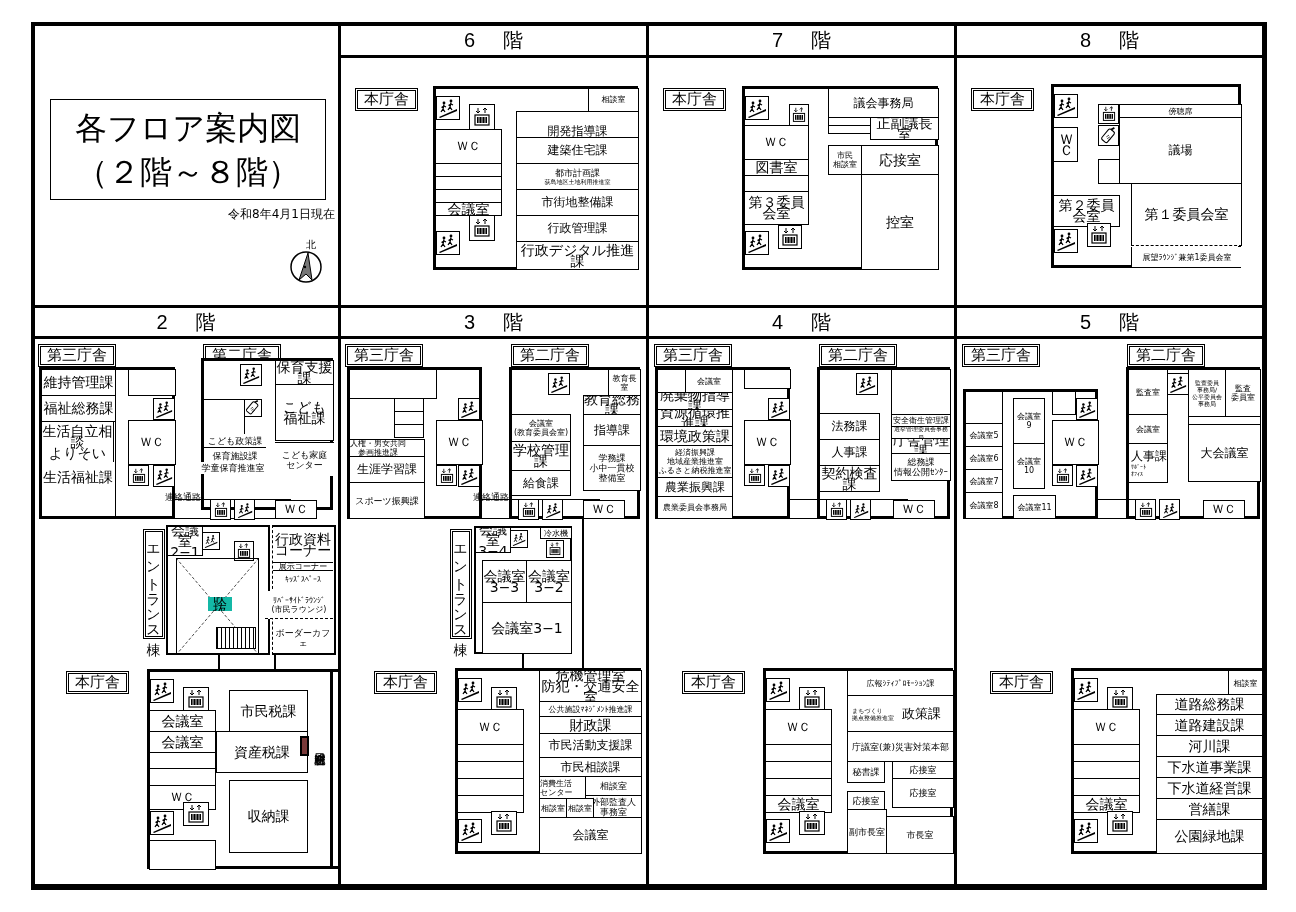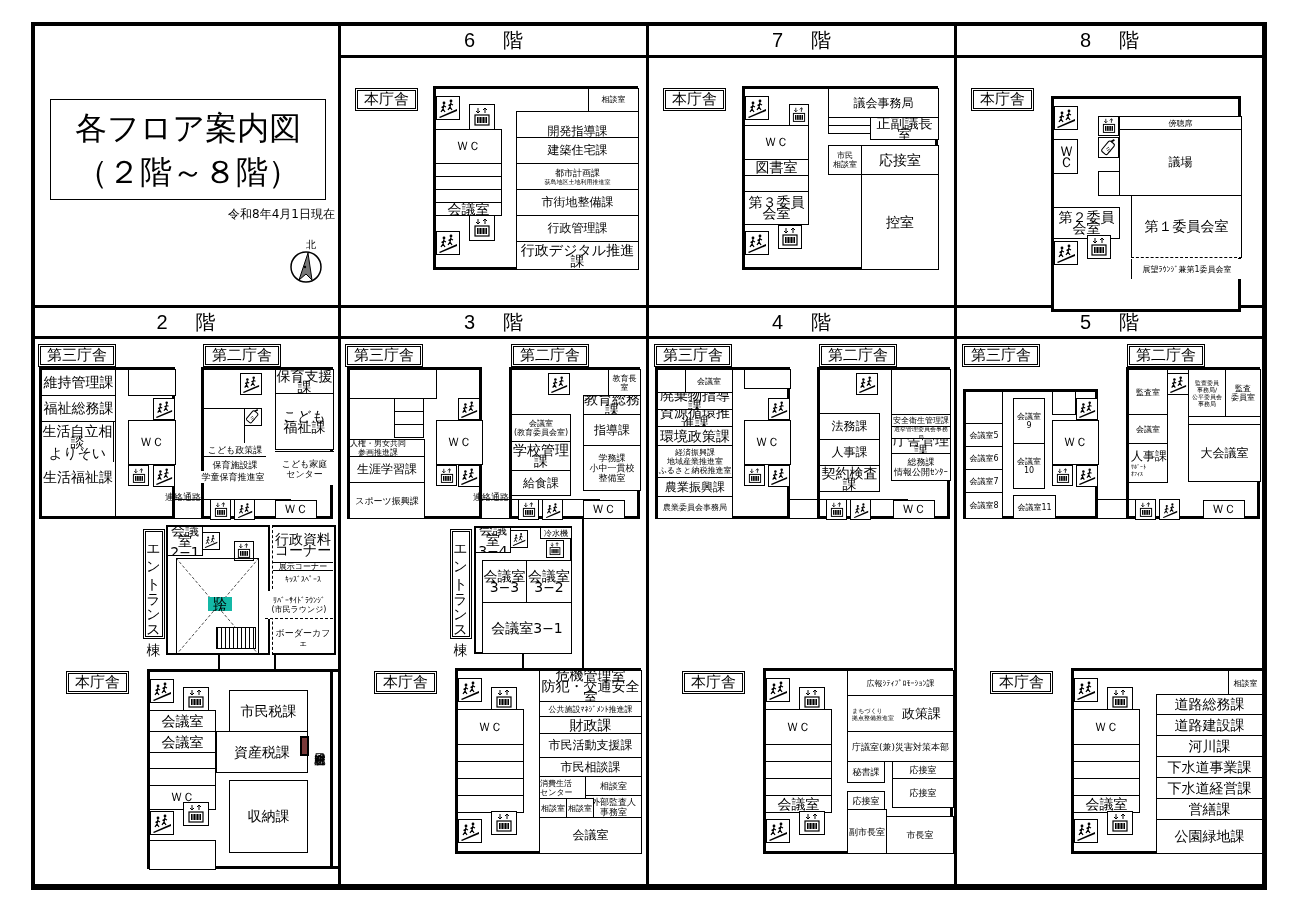--- a/index.html
+++ b/index.html
@@ -156,21 +156,21 @@
   <div class="ic" style="left:33px;top:136px;width:24px;height:24px">
       <svg width="20" height="20">
         <use href="#elev"></use>
       </svg>
     </div>
 </div>
 
 <div class="bld" style="left:971px;top:88px">
     <div>本庁舎</div>
   </div>
-<div class="plan" style="left:1051px;top:96px;width:190px;height:216px">
+<div class="plan" style="left:1051px;top:84px;width:190px;height:184px">
   <div class="ic" style="left:0;top:7px;width:24px;height:24px">
       <svg width="20" height="20">
         <use href="#stairs"></use>
       </svg>
     </div>
   <div class="ic" style="left:44px;top:17px;width:21px;height:20px">
       <svg width="16" height="16">
         <use href="#elev"></use>
       </svg>
     </div>
@@ -224,21 +224,21 @@
       </svg>
     </div>
   <div class="ic" style="left:111px;top:95px;width:22px;height:22px">
       <svg width="18" height="18">
         <use href="#stairs"></use>
       </svg>
     </div>
 </div>
 <div class="abs" style="left:165px;top:491px;font-size:9px">連絡通路</div>
 <div class="abs" style="left:258px;top:491px;font-size:7px">自動ﾄﾞｱ</div>
-<div class="plan" style="left:201px;top:367px;width:132px;height:152px">
+<div class="plan" style="left:201px;top:358px;width:132px;height:152px">
   <div class="ic" style="left:36px;top:3px;width:22px;height:22px">
       <svg width="18" height="18">
         <use href="#stairs"></use>
       </svg>
     </div>
   <div class="r s10" style="left:71px;top:-1px;width:59px;height:25px">保育支援課</div>
   <div class="r s10" style="left:71px;top:23px;width:59px;height:57px">こども
 福祉課</div>
   <div class="r" style="left:-1px;top:38px;width:42px;height:36px"></div>
   <div class="ic" style="left:40px;top:38px;width:18px;height:18px">

